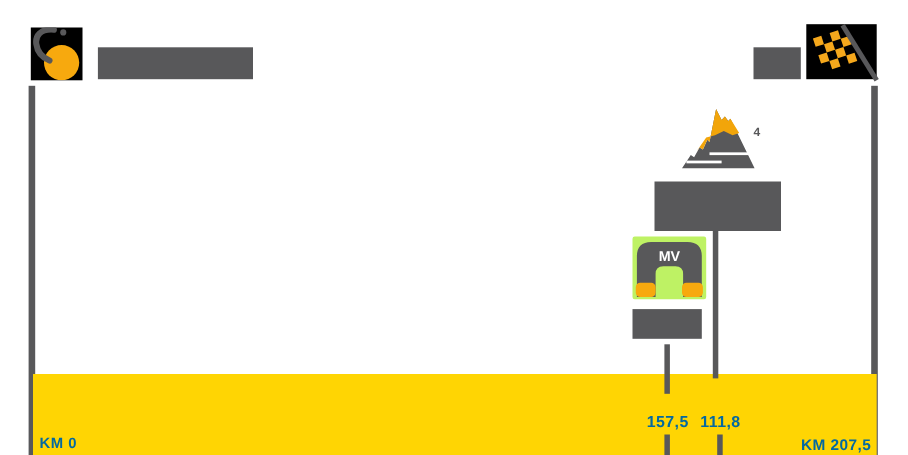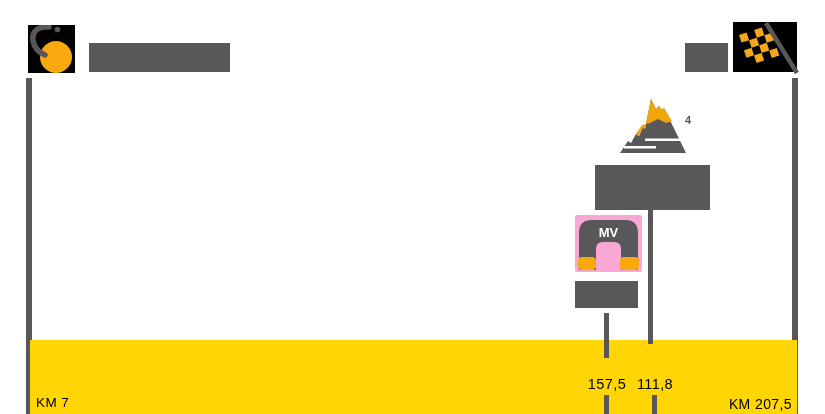--- a/index.html
+++ b/index.html
@@ -16,27 +16,27 @@
   .flag-box svg{overflow:visible;}
   
   .left-axis{left:26px;top:78px;width:6px;height:336px;background:#58585a;}
   .right-axis{left:792px;top:78px;width:6px;height:336px;background:#58585a;}
   .km-bar{left:30px;top:340px;width:767px;height:74px;background:#ffd503;}
   
   .mountain-box{left:616px;top:96px;width:84px;height:62px;}
   .col-block{left:595px;top:165px;width:115px;height:45px;background:#58585a;}
   .climb-line{left:648px;top:210px;width:5px;height:134px;background:#58585a;}
   
-  .mv-box{left:575px;top:215px;width:67px;height:57px;background:#f9a8d4;border-radius:2px;text-decoration:underline;}
+  .mv-box{left:575px;top:215px;width:67px;height:57px;background:#bef264;border-radius:2px;text-decoration:underline;}
   .mv-block{left:575px;top:281px;width:63px;height:27px;background:#58585a;}
   .mv-line{left:604px;top:313px;width:5px;height:45px;background:#58585a;}
   .tick-157{left:604px;top:395px;width:5px;height:19px;background:#58585a;}
   .tick-170{left:652px;top:395px;width:5px;height:19px;background:#58585a;}
   
-  .lbl{color:#000000;font-weight:normal;white-space:nowrap;}
+  .lbl{color:#0369a1;font-weight:bold;white-space:nowrap;}
   .km0{left:36px;top:395px;font-size:13.5px;letter-spacing:.4px;}
   .k157{left:580px;top:376px;width:54px;text-align:center;font-size:14.5px;letter-spacing:.4px;}
   .k170{left:628px;top:376px;width:54px;text-align:center;font-size:14.5px;letter-spacing:.4px;}
   .km207{left:724px;top:396px;width:68px;text-align:right;font-size:14px;letter-spacing:.4px;}
 </style>
 </head>
 <body>
 
 <div class="canvas">
 
@@ -90,18 +90,18 @@
       <rect x="45" y="42" width="19" height="13" rx="4" fill="#f7a90e"></rect>
       <text x="33.5" y="22" text-anchor="middle" font-size="13" font-weight="bold" fill="#ffffff">MV</text>
     </svg>
   </div>
   <div class="abs mv-block"></div>
   <div class="abs mv-line"></div>
 
   <div class="abs tick-157"></div>
   <div class="abs tick-170"></div>
 
-  <div class="abs lbl km0">KM 7</div>
+  <div class="abs lbl km0">KM 0</div>
   <div class="abs lbl k157">157,5</div>
   <div class="abs lbl k170">111,8</div>
   <div class="abs lbl km207">KM 207,5</div>
 
 </div>
 
 </body></html>

